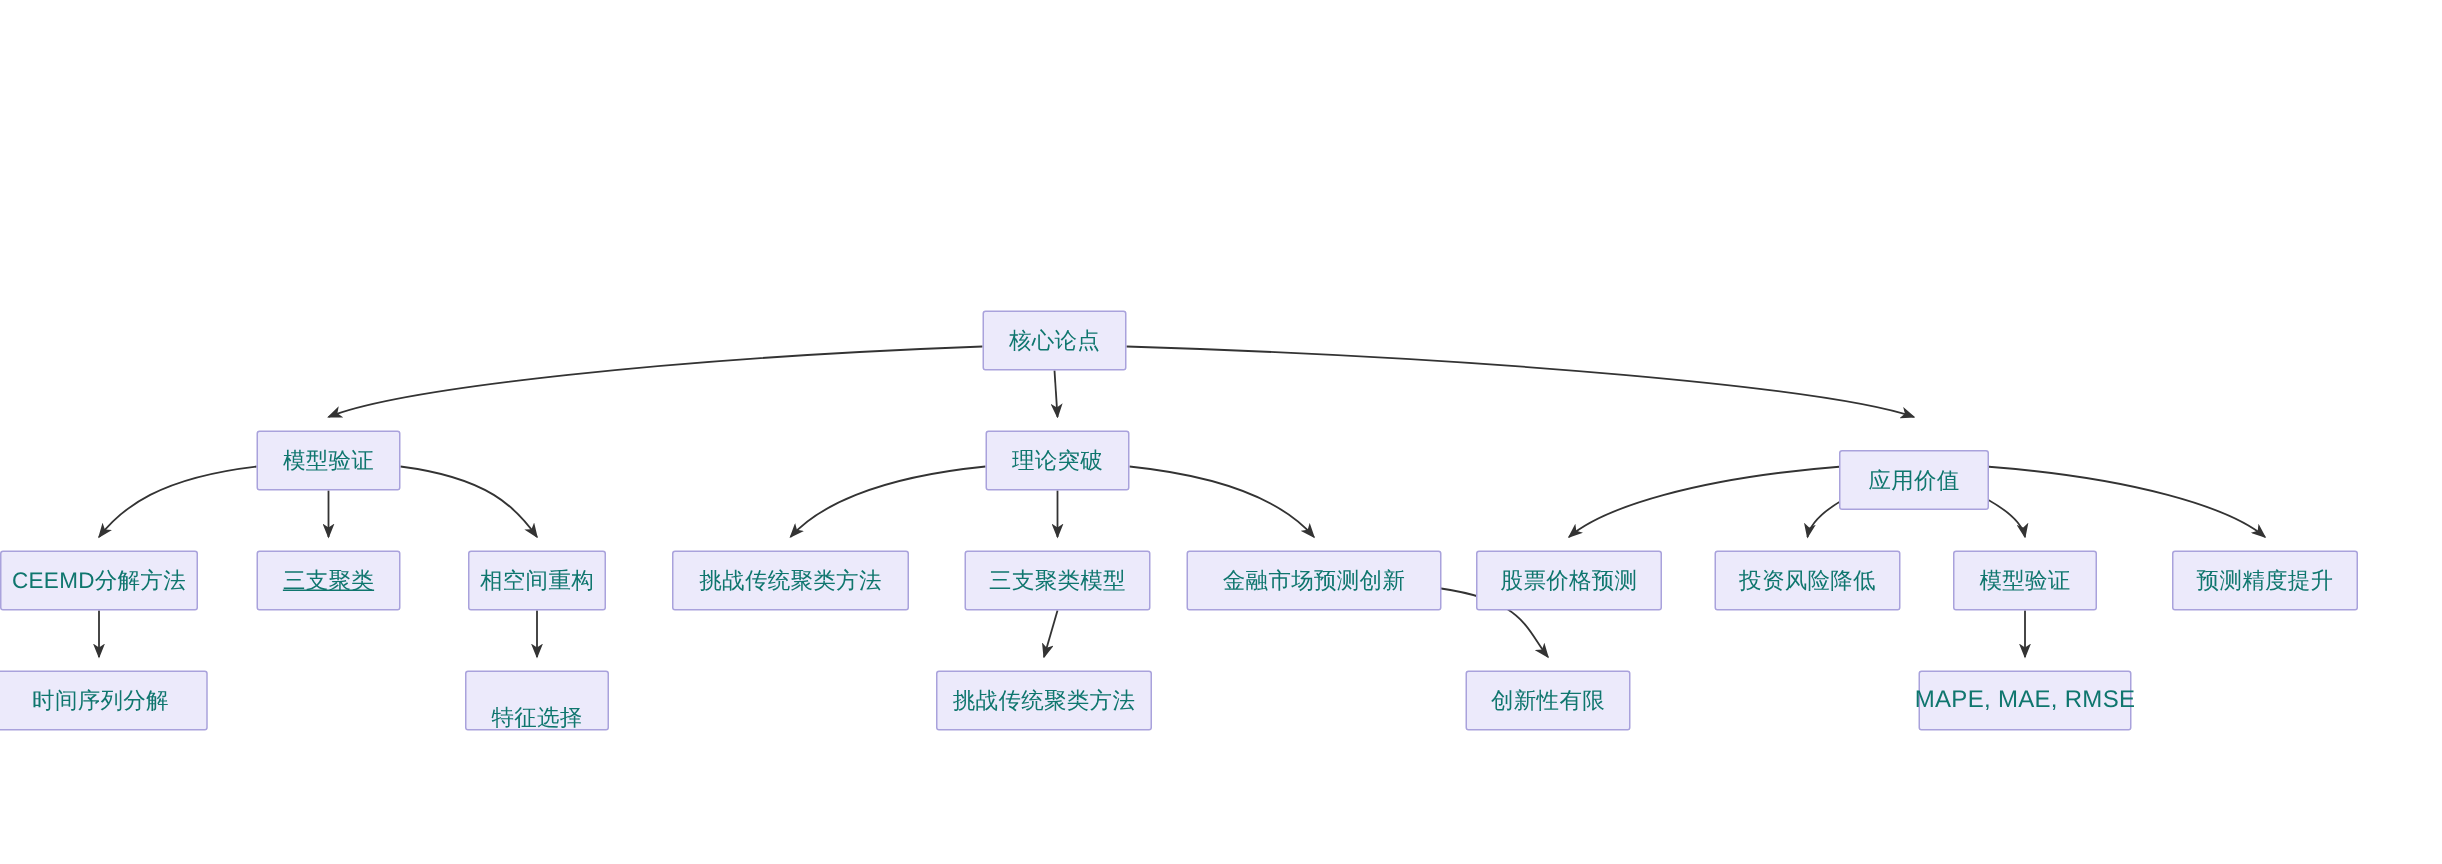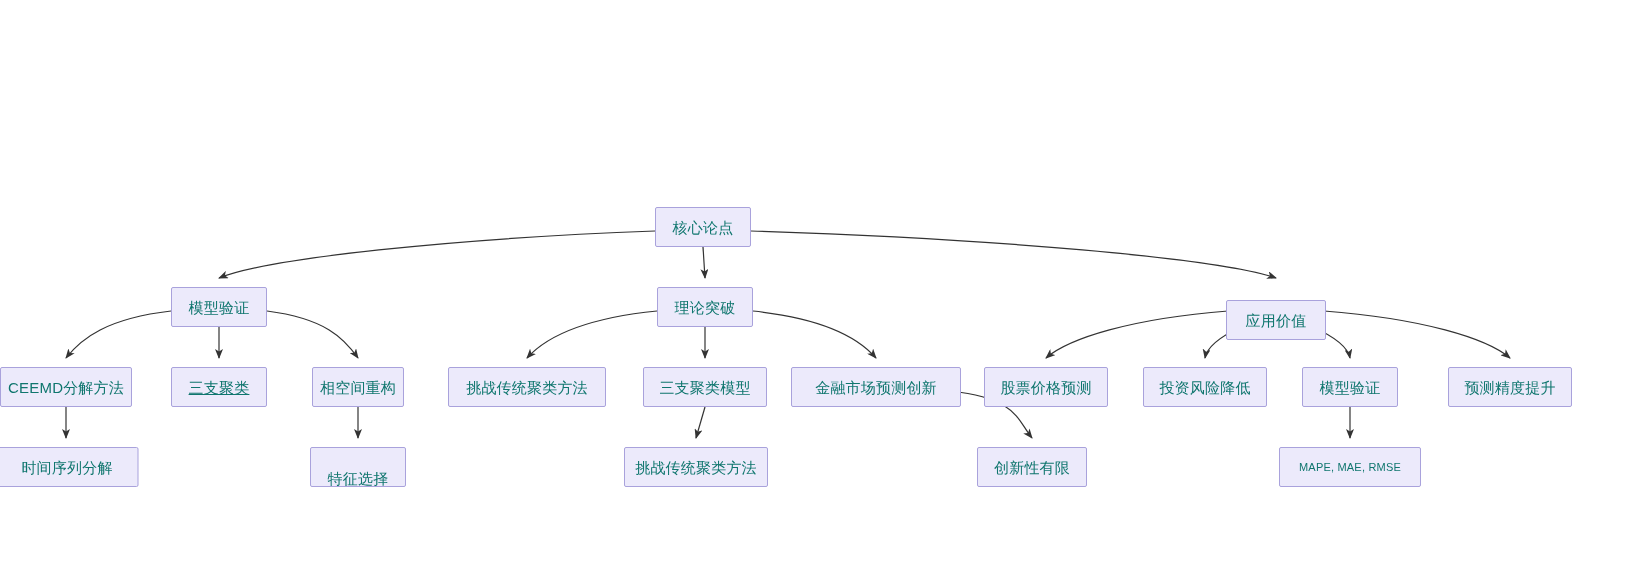--- a/index.html
+++ b/index.html
@@ -37,21 +37,21 @@
     justify-content: center;
     color: #0f766e;
     font-size: 15px;
     line-height: 1;
     letter-spacing: 0.2px;
     white-space: nowrap;
     height: 40px;
     transform: translate(-50%, -50%);
   }
   .node.latin {
-    font-size: 11px;
+    font-size: 16px;
   }
 </style>
 </head>
 <body>
 
 <div id="canvas">
   <svg id="edge-layer" width="1628" height="576" viewBox="0 0 1628 576">
     <defs>
       <marker id="arrowhead" markerWidth="10" markerHeight="8" refX="9" refY="4" orient="auto" markerUnits="userSpaceOnUse">
         <path d="M0,0 L10,4 L0,8 L2.6,4 Z" fill="#333333"></path>

